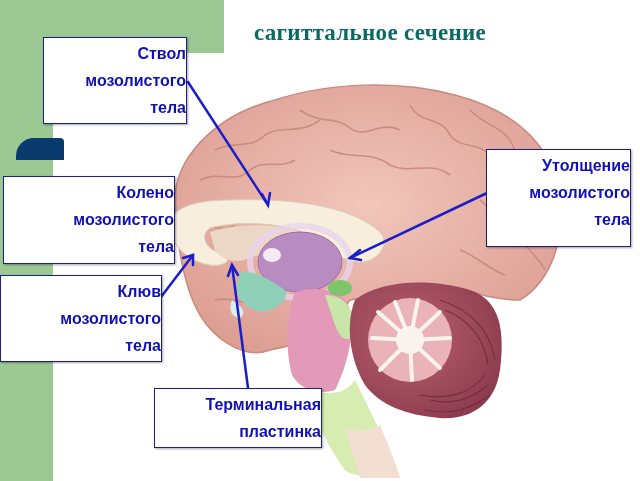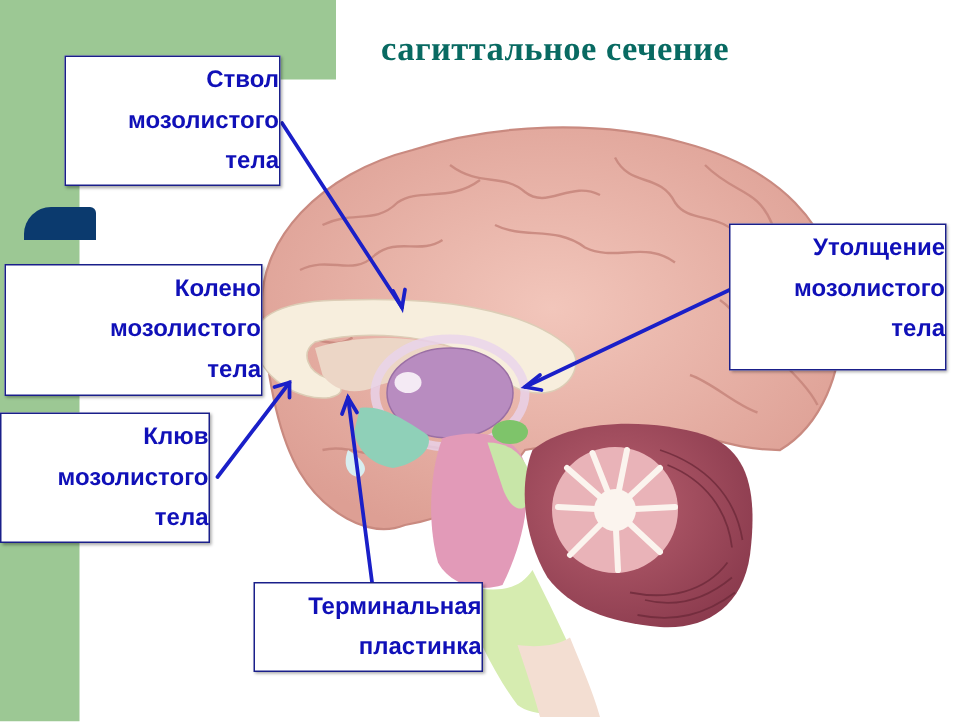--- a/index.html
+++ b/index.html
@@ -122,28 +122,28 @@
   <span>мозолистого</span>
   <span>тела</span>
 </div>
 
 <div class="label-box" style="left:3px; top:154px; width:172px; height:88px;margin-top:22px;">
   <span>Колено</span>
   <span>мозолистого</span>
   <span>тела</span>
 </div>
 
-<div class="label-box" style="left:0px; top:275px; width:140px; height:87px;">
+<div class="label-box" style="left:0px; top:275px; width:162px; height:87px;">
   <span>Клюв</span>
   <span>мозолистого</span>
   <span>тела</span>
 </div>
 
 <div class="label-box" style="left:486px; top:149px; width:145px; height:98px;">
   <span>Утолщение</span>
   <span>мозолистого</span>
   <span>тела</span>
 </div>
 
-<div class="label-box" style="left:169px; top:388px; width:153px; height:60px;">
+<div class="label-box" style="left:154px; top:388px; width:168px; height:60px;">
   <span>Терминальная</span>
   <span>пластинка</span>
 </div>
 
 </body></html>

